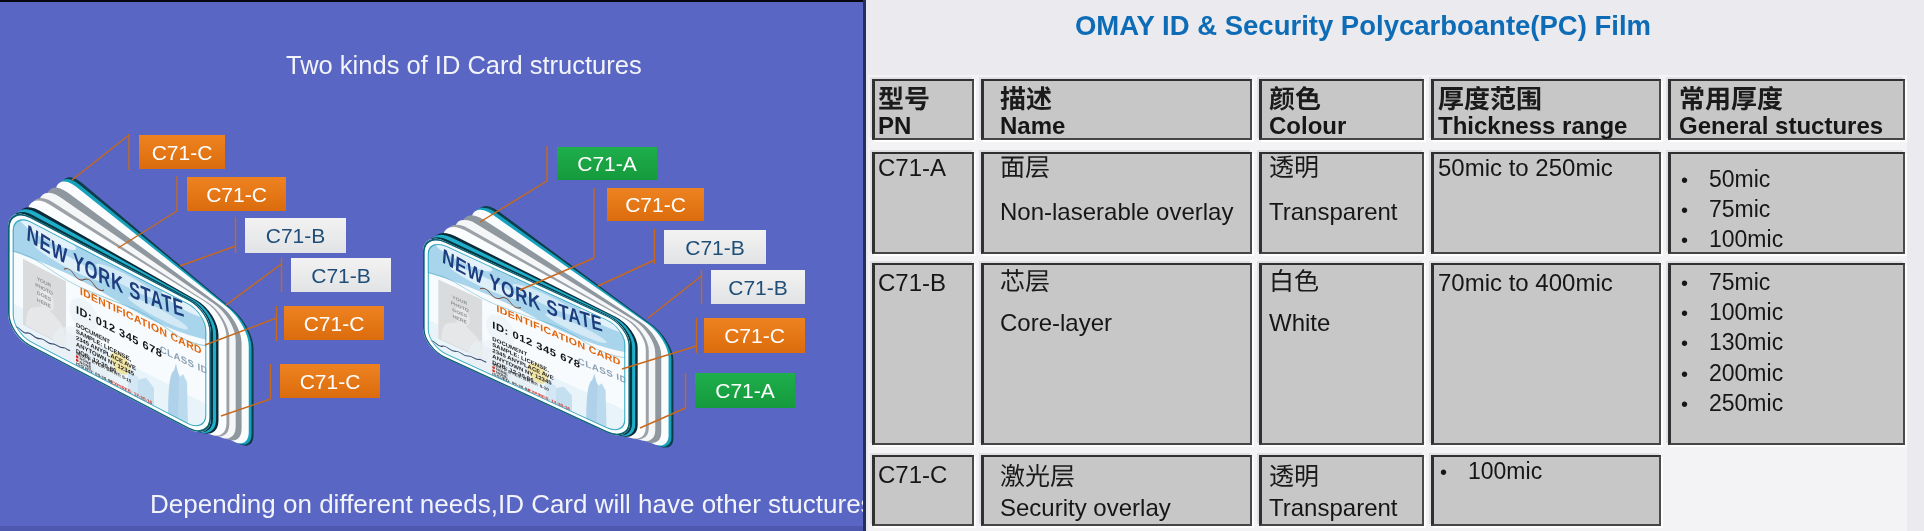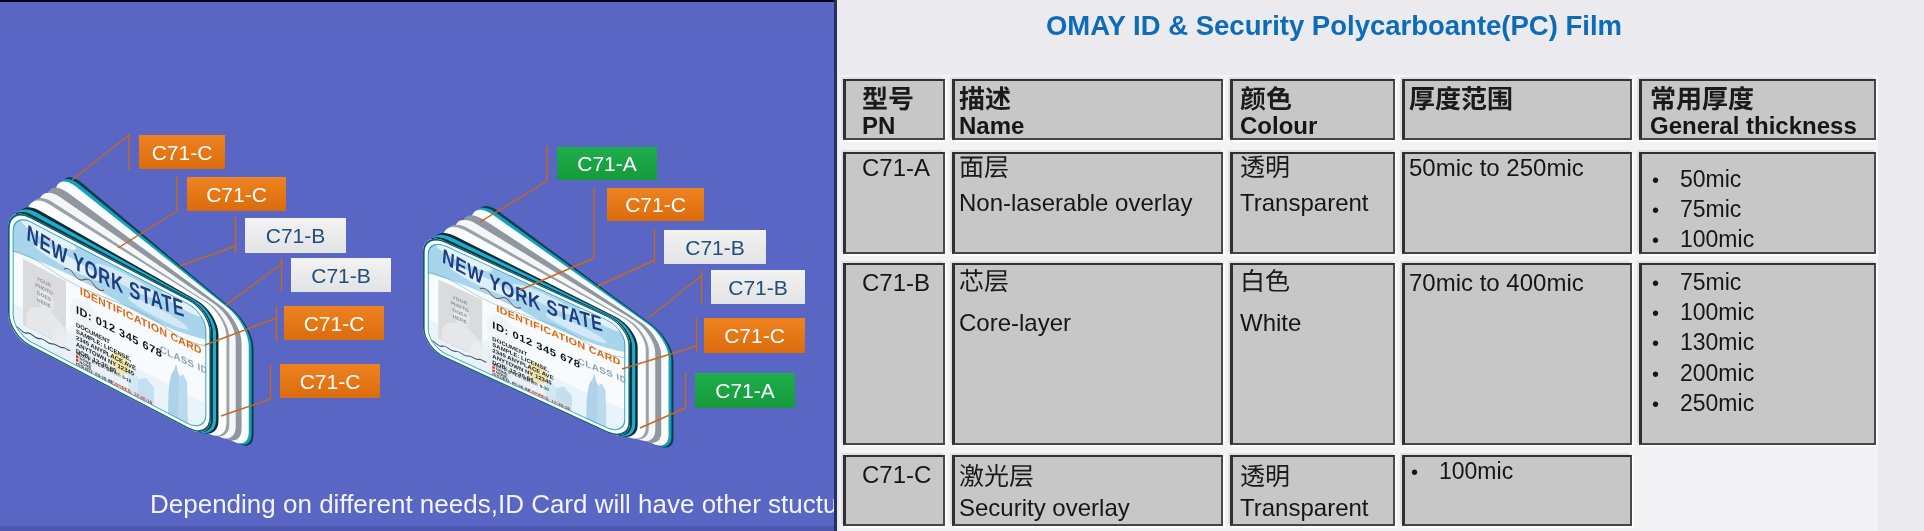--- a/index.html
+++ b/index.html
@@ -1,41 +1,41 @@
 <!DOCTYPE html>
 <html><head><meta charset="utf-8"><style>
 html,body{margin:0;padding:0;width:1924px;height:531px;overflow:hidden;background:#EAEAEF;font-family:"Liberation Sans",sans-serif;}
 #left{position:absolute;left:0;top:0;width:877px;height:531px;background:#5966C4;overflow:hidden;}
 #topline{position:absolute;left:0;top:0;width:877px;height:2px;background:#06060E;}
 #botline{position:absolute;left:0;top:526px;width:877px;height:5px;background:#4E58AF;}
 .t1{position:absolute;left:286px;top:51px;font-size:25.5px;color:#F2F4F9;}
 .t2{position:absolute;left:150px;top:489px;font-size:26px;color:#F2F4F9;white-space:nowrap;}
-#right{position:absolute;left:834px;top:0;width:1047px;height:531px;background:#EAEAEF;border-left:3px solid #25305F;box-sizing:border-box;}
+#right{position:absolute;left:863px;top:0;width:1047px;height:531px;background:#EAEAEF;border-left:3px solid #25305F;box-sizing:border-box;}
 #tbg{position:absolute;left:2px;top:75px;width:1039px;height:456px;background:#F3F3F6;}
 #rtitle{position:absolute;left:0;top:10px;width:994px;text-align:center;font-size:27.5px;font-weight:bold;color:#0D6CB5;}
 .row{position:absolute;left:6px;display:grid;grid-template-columns:102px 271px 165px 230px 237px;column-gap:7px;}
 #r0{top:79px;height:60px}
 #r0 .cell{overflow:visible}
 #r1{top:151.5px;height:102px}
 #r2{top:262.5px;height:182px}
 #r3{top:454.5px;height:71px}
 .cell{background:#C7C7C7;border:2px solid #303030;border-left-width:3px;border-right-color:#4A4A4A;border-bottom-color:#454545;box-shadow:2px 2px 0 #FFFFFF,-2px -2px 0 #DFDFE4;box-sizing:border-box;padding:1px 0 0 7px;color:#161616;overflow:hidden;}
-.cell:nth-child(1){padding-left:16px}
-.cell:nth-child(2){padding-left:4px}
+.cell:nth-child(1){padding-left:3px}
+.cell:nth-child(2){padding-left:16px}
 .cell:nth-child(3){}
 .cell:nth-child(4){padding-left:4px}
 .cell:nth-child(5){padding-left:8px}
 .cell svg{display:block;}
 .hl{font-size:24px;font-weight:bold;margin-top:2px;line-height:25px;}
 #r0 .cell svg{margin-top:-4px;}
 #r1 .cell svg{margin-top:-7.5px;}
 #r2 .cell svg{margin-top:-5px;}
 #r3 .cell svg{margin-top:-2px;}
 .bt{font-size:24px;line-height:27.6px;}
-#r1 .bt{margin-top:10px}
+#r1 .bt{margin-top:19px}
 #r2 .bt{margin-top:16px}
 #r3 .bt{margin-top:6px}
 .pn{font-size:24px;line-height:27.6px;}
 #r1 .pn{margin-top:-1px}
 #r2 .pn{margin-top:3px}
 #r3 .pn{margin-top:3px}
 .bl{font-size:23px;line-height:29.4px;}
 #r1 .bl:first-of-type{margin-top:10px}
 #r2 .bl:first-of-type{margin-top:2px}
 #r3 .bl:first-of-type{margin-top:-1px}
@@ -175,20 +175,21 @@
 <text x="715.0" y="254.5" fill="#1F4E79">C71-B</text>
 <rect x="711" y="270" width="94" height="34" fill="url(#gl)"></rect>
 <text x="758.0" y="294.5" fill="#1F4E79">C71-B</text>
 <rect x="704" y="318" width="101" height="35" fill="url(#go)"></rect>
 <text x="754.5" y="343.0" fill="#FFFFFF">C71-C</text>
 <rect x="695" y="373" width="100" height="35" fill="url(#gg)"></rect>
 <text x="745.0" y="398.0" fill="#FFFFFF">C71-A</text>
 </g>
 </svg>
 <div id="topline"></div><div id="botline"></div>
+<div class="t1">Two kinds of ID Card structures</div>
 <div class="t2">Depending on different needs,ID Card will have other stuctures.</div>
 </div>
 <div id="right">
 <div id="tbg"></div>
     <div id="rtitle">OMAY ID &amp; Security Polycarboante(PC) Film</div>
 <div id="r0" class="row">
 <div class="cell">
         <svg width="54" height="33" viewBox="0 0 54 33">
           <path d="M15.9 9.6V18.4H18.7V9.6ZM20.6 8.4V19.5C20.6 19.8 20.5 19.9 20.1 19.9C19.8 19.9 18.5 19.9 17.3 19.9C17.7 20.6 18.1 21.8 18.3 22.6C20.1 22.6 21.4 22.6 22.4 22.2C23.3 21.7 23.6 21.0 23.6 19.5V8.4ZM9.5 11.7V14.5H7.3V11.7ZM3.8 23.8V26.7H11.4V28.8H1.2V31.6H24.7V28.8H14.6V26.7H22.1V23.8H14.6V21.8H12.4V17.2H14.8V14.5H12.4V11.7H14.2V9.0H2.3V11.7H4.4V14.5H1.5V17.2H4.1C3.7 18.5 2.8 19.8 0.9 20.7C1.5 21.2 2.5 22.3 2.9 22.9C5.5 21.5 6.6 19.4 7.0 17.2H9.5V22.2H11.4V23.8Z M33.6 11.7H44.2V14.1H33.6ZM30.5 9.0V16.8H47.5V9.0ZM27.4 18.5V21.3H32.3C31.7 23.0 31.1 24.8 30.6 26.1H43.9C43.6 27.9 43.2 29.0 42.7 29.3C42.4 29.5 42.0 29.6 41.4 29.6C40.6 29.6 38.7 29.5 37.0 29.4C37.5 30.2 38.0 31.5 38.1 32.3C39.9 32.4 41.6 32.4 42.6 32.4C43.8 32.3 44.6 32.1 45.4 31.4C46.4 30.5 47.0 28.5 47.5 24.5C47.6 24.1 47.7 23.2 47.7 23.2H35.2L35.8 21.3H50.5V18.5Z" fill="#1B1B1B"></path>
         </svg>
@@ -203,26 +204,27 @@
 <div class="cell">
         <svg width="54" height="33" viewBox="0 0 54 33">
           <path d="M17.7 17.6C17.7 26.5 17.6 28.9 11.0 30.4C11.5 30.9 12.1 31.9 12.3 32.6C19.6 30.7 20.0 27.3 20.0 17.6ZM19.2 28.8C20.8 29.8 22.7 31.5 23.6 32.6L25.3 30.8C24.4 29.6 22.4 28.1 20.8 27.1ZM13.7 14.5V26.7H16.1V16.7H21.6V26.6H24.0V14.5H19.5L20.4 12.0H24.8V9.7H13.4V12.0H17.9C17.7 12.8 17.3 13.7 17.1 14.5ZM5.6 8.7C5.9 9.3 6.2 9.9 6.3 10.6H1.6V13.1H5.3L3.3 13.7C3.7 14.5 4.1 15.5 4.3 16.2H2.1V21.3C2.1 24.2 1.9 28.2 0.6 31.1C1.2 31.3 2.5 32.0 3.0 32.5C3.4 31.7 3.7 30.8 3.9 29.9C4.5 30.4 5.1 31.2 5.5 31.8C8.5 30.8 11.5 29.2 13.4 27.0L10.8 25.9C9.4 27.4 6.6 28.8 4.0 29.5C4.3 28.4 4.4 27.2 4.6 26.1C5.0 26.6 5.4 27.1 5.7 27.6C8.4 26.6 11.2 25.1 12.9 23.2L10.5 22.2C9.2 23.4 6.8 24.5 4.7 25.2C4.7 24.0 4.8 22.8 4.8 21.7C5.3 22.2 5.8 22.8 6.2 23.3C8.4 22.5 10.9 21.3 12.6 19.8L10.1 18.7C8.9 19.7 6.7 20.6 4.8 21.2V18.7H13.0V16.2H10.9C11.3 15.5 11.7 14.6 12.1 13.7L9.7 13.1C9.3 14.0 8.8 15.3 8.2 16.2H5.5L6.9 15.8C6.7 15.0 6.2 13.9 5.7 13.1H13.0V10.6H9.2C9.0 9.8 8.6 8.8 8.2 8.0Z M37.8 18.2V21.3H32.9V18.2ZM40.8 18.2H45.6V21.3H40.8ZM40.7 12.8C40.0 13.7 39.2 14.6 38.5 15.3H32.7C33.4 14.5 34.2 13.7 34.9 12.8ZM34.7 7.9C32.9 11.1 29.8 14.1 26.7 16.0C27.2 16.7 28.1 18.3 28.3 19.0C28.9 18.6 29.4 18.2 29.9 17.8V27.3C29.9 31.1 31.4 32.0 36.2 32.0C37.3 32.0 44.0 32.0 45.2 32.0C49.6 32.0 50.6 30.8 51.2 26.4C50.3 26.3 49.0 25.8 48.3 25.4C47.9 28.6 47.5 29.2 45.0 29.2C43.5 29.2 37.5 29.2 36.2 29.2C33.3 29.2 32.9 28.9 32.9 27.3V24.3H45.6V25.1H48.6V15.3H42.2C43.4 14.1 44.6 12.7 45.5 11.4L43.4 9.9L42.8 10.1H36.8L37.5 9.0Z" fill="#1B1B1B"></path>
         </svg>
         <div class="hl">Colour</div>
       </div>
 <div class="cell">
         <svg width="106" height="33" viewBox="0 0 106 33">
           <path d="M10.7 17.6H19.4V18.6H10.7ZM10.7 14.7H19.4V15.8H10.7ZM7.8 12.8V20.5H22.5V12.8ZM13.7 24.7V25.6H5.8V28.0H13.7V29.4C13.7 29.7 13.5 29.8 13.1 29.8C12.7 29.8 10.9 29.8 9.6 29.8C10.0 30.5 10.4 31.5 10.6 32.3C12.7 32.3 14.2 32.3 15.3 31.9C16.4 31.6 16.7 30.9 16.7 29.5V28.0H25.0V25.6H17.1C19.2 24.9 21.3 23.9 23.0 23.0L21.1 21.3L20.5 21.5H7.6V23.6H16.8C15.8 24.0 14.7 24.4 13.7 24.7ZM2.9 9.1V17.1C2.9 21.2 2.7 27.0 0.5 30.9C1.3 31.2 2.7 32.0 3.3 32.5C5.6 28.2 6.0 21.6 6.0 17.1V11.9H24.7V9.1Z M36.0 13.8V15.5H32.5V18.0H36.0V22.1H46.8V18.0H50.6V15.5H46.8V13.8H43.8V15.5H39.0V13.8ZM43.8 18.0V19.7H39.0V18.0ZM44.6 25.5C43.6 26.4 42.5 27.1 41.1 27.7C39.8 27.1 38.6 26.4 37.7 25.5ZM32.7 23.1V25.5H35.5L34.5 25.9C35.4 27.0 36.4 28.0 37.6 28.8C35.7 29.2 33.6 29.6 31.4 29.7C31.9 30.4 32.5 31.6 32.7 32.3C35.7 32.0 38.5 31.4 41.0 30.6C43.4 31.5 46.3 32.2 49.5 32.5C49.8 31.7 50.6 30.4 51.3 29.8C48.9 29.6 46.7 29.3 44.7 28.8C46.6 27.6 48.2 26.0 49.3 24.0L47.3 23.0L46.8 23.1ZM38.0 8.6C38.3 9.1 38.5 9.7 38.7 10.3H28.9V17.3C28.9 21.2 28.7 27.1 26.6 31.1C27.4 31.3 28.9 32.0 29.5 32.4C31.7 28.2 32.0 21.6 32.0 17.3V13.2H50.8V10.3H42.2C41.9 9.5 41.6 8.6 41.2 7.9Z M53.7 29.9 55.9 32.4C57.9 30.4 60.0 28.0 61.9 25.8L60.2 23.4C58.0 25.8 55.4 28.4 53.7 29.9ZM54.8 17.0C56.2 17.8 58.3 19.1 59.4 19.9L61.2 17.6C60.1 16.9 57.9 15.7 56.5 14.9ZM53.2 21.7C54.7 22.5 56.8 23.8 57.8 24.5L59.6 22.2C58.5 21.5 56.3 20.3 54.9 19.6ZM62.5 15.9V27.7C62.5 31.1 63.6 32.0 67.3 32.0C68.1 32.0 71.9 32.0 72.8 32.0C76.0 32.0 76.9 30.9 77.3 27.1C76.4 27.0 75.1 26.4 74.4 25.9C74.2 28.6 73.9 29.1 72.5 29.1C71.6 29.1 68.4 29.1 67.6 29.1C66.0 29.1 65.8 28.9 65.8 27.6V18.9H71.9V22.2C71.9 22.5 71.8 22.6 71.3 22.6C70.9 22.6 69.3 22.6 67.8 22.6C68.3 23.4 68.8 24.6 69.0 25.5C71.0 25.5 72.5 25.5 73.6 25.0C74.8 24.6 75.1 23.7 75.1 22.3V15.9ZM68.1 8.1V10.0H61.8V8.1H58.6V10.0H53.2V12.8H58.6V15.0H61.8V12.8H68.1V15.0H71.4V12.8H76.8V10.0H71.4V8.1Z M84.1 13.7V16.2H89.3V17.5H85.1V19.9H89.3V21.3H83.8V23.8H89.3V28.2H92.2V23.8H95.5C95.4 24.4 95.3 24.8 95.1 25.0C94.9 25.1 94.8 25.2 94.5 25.2C94.2 25.2 93.6 25.2 93.0 25.1C93.3 25.7 93.5 26.7 93.6 27.5C94.5 27.5 95.4 27.5 95.9 27.4C96.5 27.3 96.9 27.1 97.3 26.7C97.9 26.1 98.1 24.8 98.3 22.2C98.4 21.9 98.4 21.3 98.4 21.3H92.2V19.9H96.9V17.5H92.2V16.2H97.8V13.7H92.2V12.2H89.3V13.7ZM79.8 8.9V32.5H82.7V31.3H99.2V32.5H102.2V8.9ZM82.7 28.8V11.6H99.2V28.8Z" fill="#1B1B1B"></path>
         </svg>
+        <div class="hl">Thickness range</div>
       </div>
 <div class="cell">
         <svg width="106" height="33" viewBox="0 0 106 33">
           <path d="M9.0 17.8H16.8V19.4H9.0ZM3.6 23.1V31.3H6.7V25.9H11.7V32.5H14.9V25.9H19.6V28.4C19.6 28.8 19.5 28.8 19.1 28.8C18.7 28.8 17.3 28.8 16.1 28.8C16.6 29.6 17.0 30.8 17.2 31.6C19.0 31.6 20.4 31.6 21.5 31.2C22.5 30.7 22.8 29.9 22.8 28.5V23.1H14.9V21.6H20.0V15.6H6.1V21.6H11.7V23.1ZM19.1 8.3C18.7 9.1 17.9 10.3 17.2 11.1L18.6 11.6H14.6V8.1H11.4V11.6H7.3L8.6 11.0C8.3 10.2 7.5 9.0 6.8 8.2L3.9 9.3C4.4 10.0 5.0 10.9 5.4 11.6H1.8V17.9H4.8V14.3H21.2V17.9H24.3V11.6H20.3C21.0 11.0 21.7 10.1 22.5 9.3Z M29.7 9.8V19.1C29.7 22.8 29.5 27.5 26.6 30.6C27.3 31.0 28.6 32.1 29.1 32.6C30.9 30.6 31.9 27.7 32.3 24.9H37.7V32.2H40.8V24.9H46.3V28.8C46.3 29.2 46.1 29.4 45.7 29.4C45.2 29.4 43.5 29.4 42.0 29.4C42.4 30.2 42.9 31.5 43.0 32.3C45.4 32.4 47.0 32.3 48.0 31.8C49.1 31.3 49.5 30.5 49.5 28.8V9.8ZM32.8 12.8H37.7V15.8H32.8ZM46.3 12.8V15.8H40.8V12.8ZM32.8 18.7H37.7V21.9H32.7C32.7 21.0 32.8 20.0 32.8 19.2ZM46.3 18.7V21.9H40.8V18.7Z M62.7 17.6H71.4V18.6H62.7ZM62.7 14.7H71.4V15.8H62.7ZM59.8 12.8V20.5H74.5V12.8ZM65.7 24.7V25.6H57.8V28.0H65.7V29.4C65.7 29.7 65.5 29.8 65.1 29.8C64.7 29.8 62.9 29.8 61.6 29.8C62.0 30.5 62.4 31.5 62.6 32.3C64.7 32.3 66.2 32.3 67.3 31.9C68.4 31.6 68.7 30.9 68.7 29.5V28.0H77.0V25.6H69.1C71.2 24.9 73.3 23.9 75.0 23.0L73.1 21.3L72.5 21.5H59.6V23.6H68.8C67.8 24.0 66.7 24.4 65.7 24.7ZM54.9 9.1V17.1C54.9 21.2 54.7 27.0 52.5 30.9C53.3 31.2 54.7 32.0 55.3 32.5C57.6 28.2 58.0 21.6 58.0 17.1V11.9H76.7V9.1Z M88.0 13.8V15.5H84.5V18.0H88.0V22.1H98.8V18.0H102.6V15.5H98.8V13.8H95.8V15.5H91.0V13.8ZM95.8 18.0V19.7H91.0V18.0ZM96.6 25.5C95.6 26.4 94.5 27.1 93.1 27.7C91.8 27.1 90.6 26.4 89.7 25.5ZM84.7 23.1V25.5H87.5L86.5 25.9C87.4 27.0 88.4 28.0 89.6 28.8C87.7 29.2 85.6 29.6 83.4 29.7C83.9 30.4 84.5 31.6 84.7 32.3C87.7 32.0 90.5 31.4 93.0 30.6C95.4 31.5 98.3 32.2 101.5 32.5C101.8 31.7 102.6 30.4 103.3 29.8C100.9 29.6 98.7 29.3 96.7 28.8C98.6 27.6 100.2 26.0 101.3 24.0L99.3 23.0L98.8 23.1ZM90.0 8.6C90.3 9.1 90.5 9.7 90.7 10.3H80.9V17.3C80.9 21.2 80.7 27.1 78.6 31.1C79.4 31.3 80.9 32.0 81.5 32.4C83.7 28.2 84.0 21.6 84.0 17.3V13.2H102.8V10.3H94.2C93.9 9.5 93.6 8.6 93.2 7.9Z" fill="#1B1B1B"></path>
         </svg>
-        <div class="hl">General thickness</div>
+        <div class="hl">General stuctures</div>
       </div>
 </div>
 <div id="r1" class="row">
 <div class="cell">
         <div class="pn">C71-A</div>
       </div>
 <div class="cell">
         <svg width="52" height="32" viewBox="0 0 52 32">
           <path d="M9.7 20.6H15.0V23.5H9.7ZM9.7 19.1V16.4H15.0V19.1ZM9.7 25.0H15.0V27.9H9.7ZM1.5 9.6V11.4H11.1C10.9 12.5 10.7 13.6 10.4 14.6H2.6V31.0H4.4V29.7H20.5V31.0H22.4V14.6H12.3L13.3 11.4H23.6V9.6ZM4.4 27.9V16.4H8.0V27.9ZM20.5 27.9H16.8V16.4H20.5Z M32.6 17.6V19.3H46.8V17.6ZM30.2 10.8H45.3V13.8H30.2ZM28.3 9.2V16.5C28.3 20.5 28.1 26.1 25.8 30.0C26.2 30.2 27.1 30.6 27.4 30.9C29.9 26.9 30.2 20.7 30.2 16.5V15.4H47.2V9.2ZM32.2 30.6C33.0 30.3 34.2 30.2 45.1 29.5C45.5 30.1 45.8 30.8 46.0 31.2L47.8 30.4C46.9 28.9 45.2 26.2 43.8 24.3L42.2 24.9C42.8 25.9 43.5 26.9 44.2 28.0L34.5 28.6C35.8 27.1 37.2 25.4 38.3 23.6H48.6V21.9H31.0V23.6H36.0C34.9 25.4 33.5 27.2 33.0 27.7C32.5 28.3 31.9 28.8 31.5 28.9C31.8 29.3 32.1 30.2 32.2 30.6Z" fill="#1B1B1B"></path>
         </svg>

